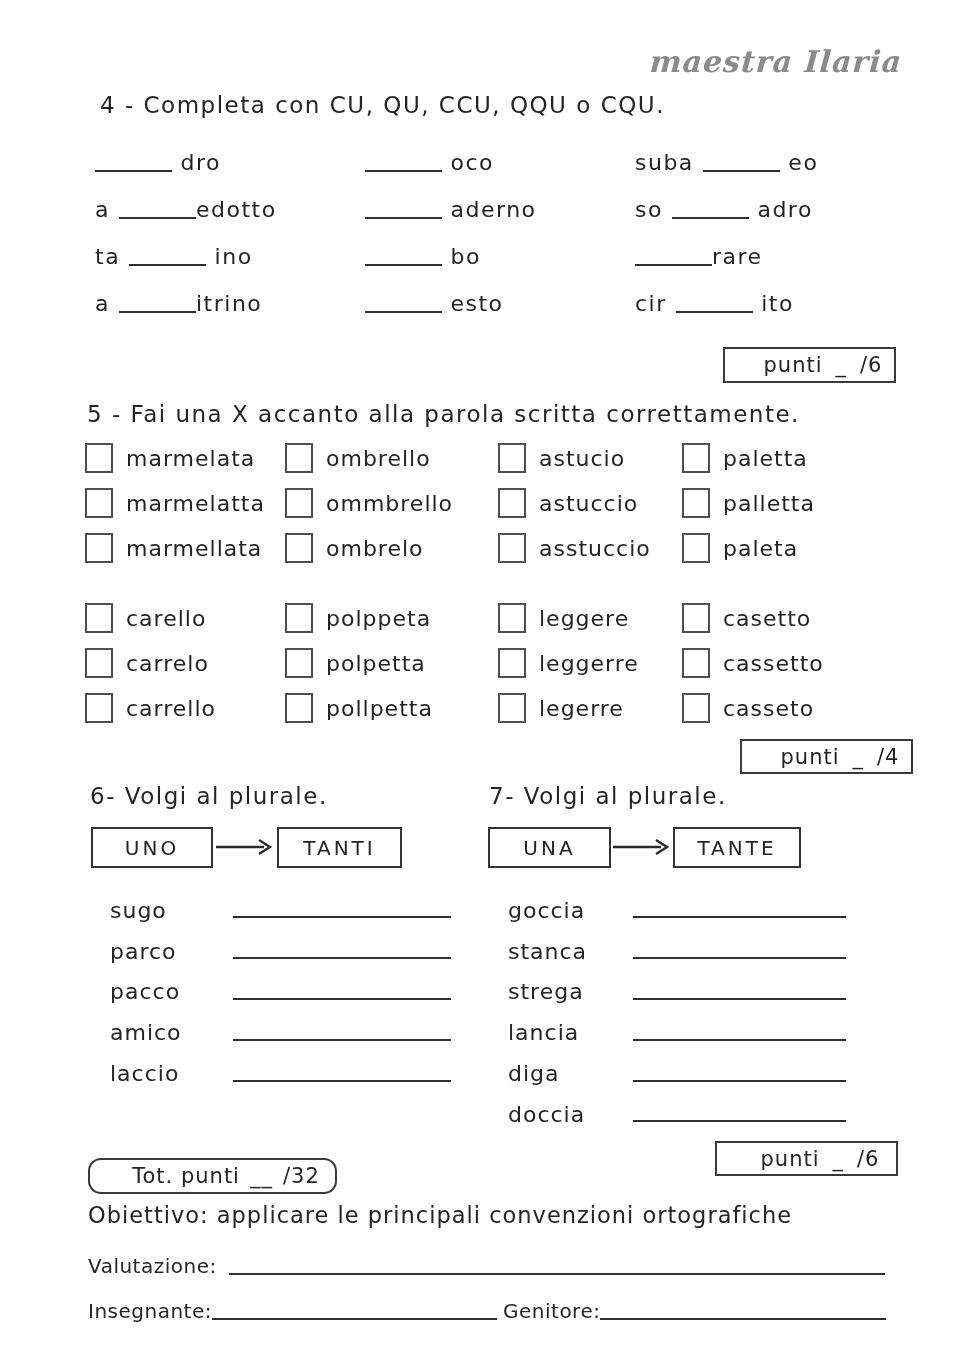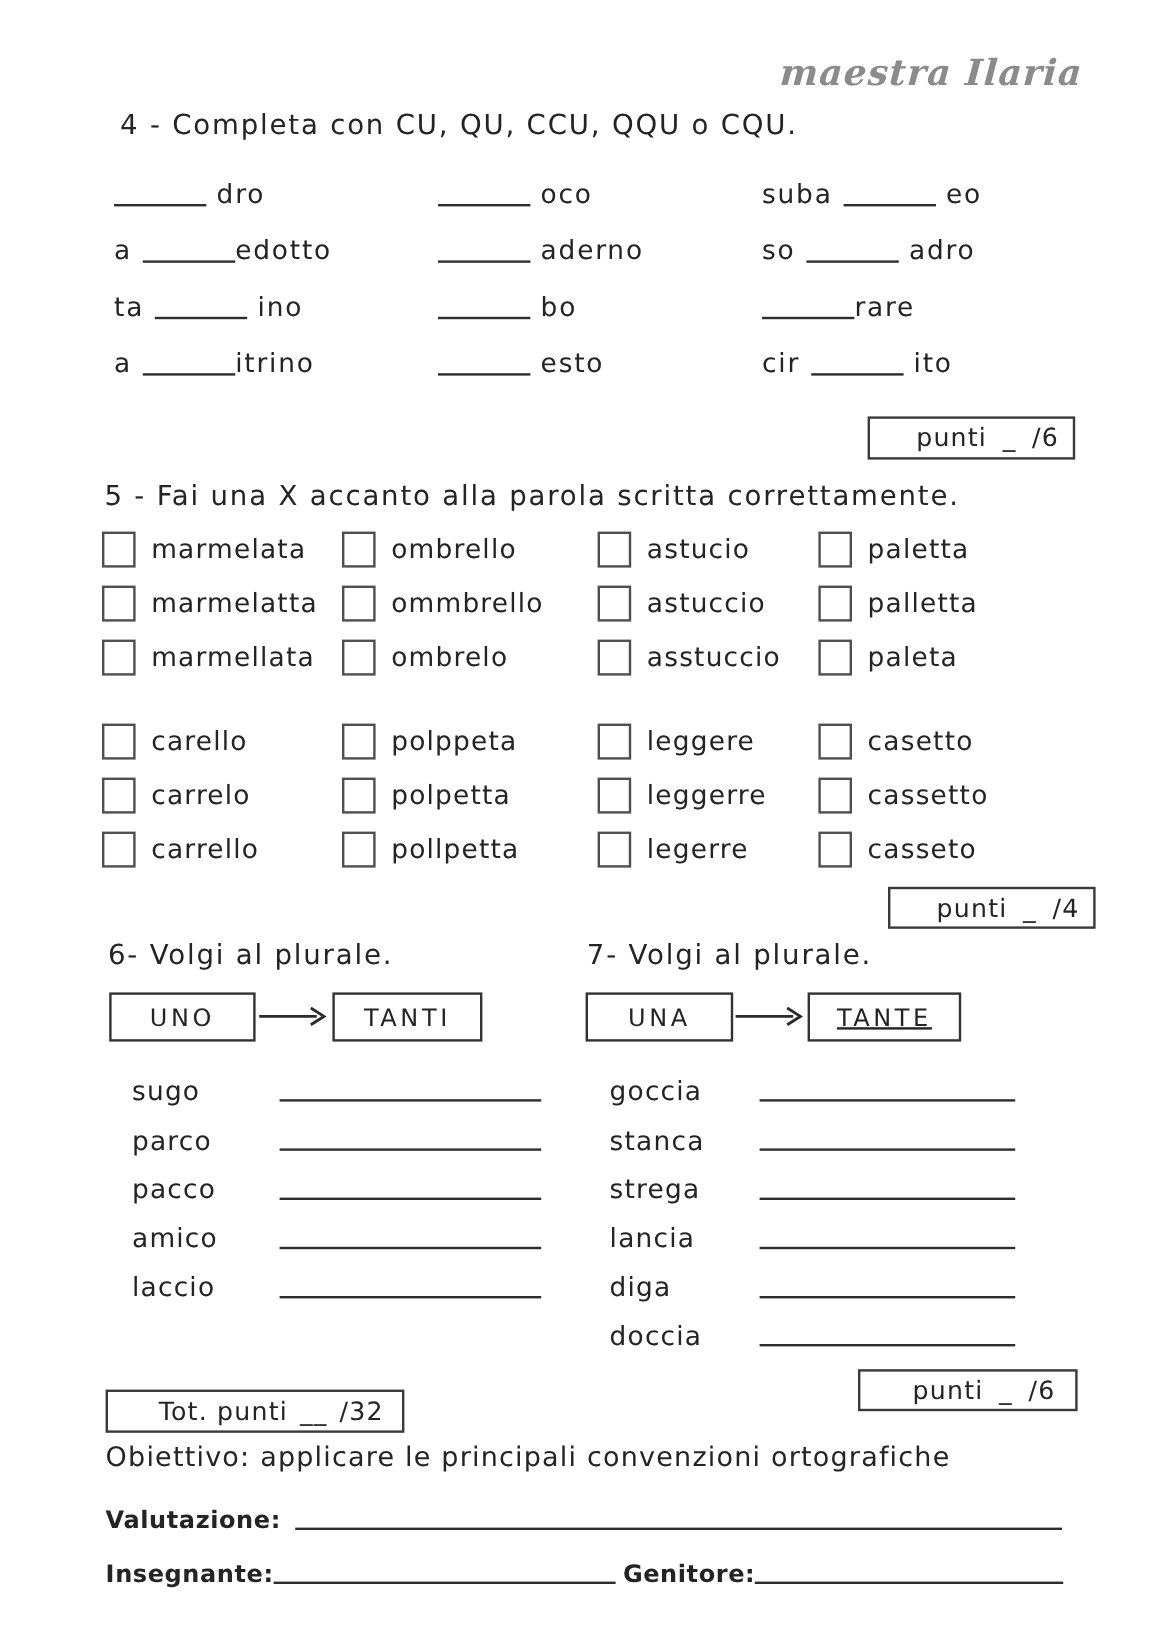--- a/index.html
+++ b/index.html
@@ -22,58 +22,58 @@
   .pre{margin-right:9px;white-space:pre;}
   .post{white-space:pre;}
   .blank{display:inline-block;width:77px;height:16px;border-bottom:2.5px solid #2e2e2e;}
 
   
   .pbox{position:absolute;border:2px solid #3a3a3a;background:#fff;display:flex;align-items:center;justify-content:center;
         gap:13px;font-size:21px;letter-spacing:1px;white-space:nowrap;padding-left:27px;}
   #pbox4{left:723px;top:347px;width:142px;height:32px;}
   #pbox5{left:740px;top:739px;width:142px;height:31px;}
   #pbox7{left:715px;top:1141px;width:152px;height:31px;}
-  #totbox{left:88px;top:1158px;width:218px;height:32px;gap:10px;}
+  #totbox{left:88px;top:1158px;width:218px;height:32px;gap:10px;border-radius:13px;}
 
   
   .ex5-grid{position:absolute;left:85px;display:grid;grid-template-columns:200px 213px 184px 186px;row-gap:15px;}
   #ex5-g1{top:443px;}
   #ex5-g2{top:603px;}
   .ex5-cell{display:flex;align-items:center;gap:13px;font-size:22px;}
   .checkbox{width:24px;height:26px;border:2px solid #4f4f4f;background:#fff;flex:none;cursor:pointer;}
   .word{letter-spacing:1px;white-space:nowrap;}
 
   
   .wordbox{position:absolute;border:2px solid #333;height:37px;display:flex;align-items:center;justify-content:center;
            font-size:20px;letter-spacing:3px;background:#fff;}
   #uno{left:91px;top:827px;width:118px;}
   #tanti{left:277px;top:827px;width:121px;}
   #una{left:488px;top:827px;width:119px;}
-  #tante{left:673px;top:827px;width:124px;text-decoration:underline;}
+  #tante{left:673px;top:827px;width:124px;}
   .arrow{position:absolute;top:838px;}
   #arr1{left:215px;}
   #arr2{left:612px;}
 
   
   .plural-list{position:absolute;top:890px;}
   #ex6-list{left:110px;}
   #ex7-list{left:508px;}
   .plural-row{display:flex;align-items:center;height:40.8px;font-size:22px;letter-spacing:1px;}
   #ex6-list .pword{width:123px;}
   #ex7-list .pword{width:125px;}
   .pline{height:0;border-bottom:2.5px solid #2e2e2e;margin-top:14px;}
   #ex6-list .pline{width:218px;}
   #ex7-list .pline{width:213px;}
 
   
   #obiettivo{position:absolute;left:88px;top:1202px;font-size:22.5px;letter-spacing:1px;white-space:nowrap;}
   .frow{position:absolute;display:flex;align-items:flex-end;font-size:20px;letter-spacing:0.5px;height:26px;}
   #vrow{left:88px;top:1252px;width:797px;}
   #irow{left:88px;top:1297px;width:798px;}
-  .flabel{white-space:nowrap;font-weight:bold;}
+  .flabel{white-space:nowrap;}
   .fline{height:0;border-bottom:2.5px solid #2e2e2e;margin-bottom:3px;}
   #vline{flex:1;margin-left:12px;}
   #iline{width:285px;}
   #glabel{margin-left:6px;}
   #gline{flex:1;}
 </style>
 </head>
 <body>
 
 <div id="logo">maestra Ilaria</div>

